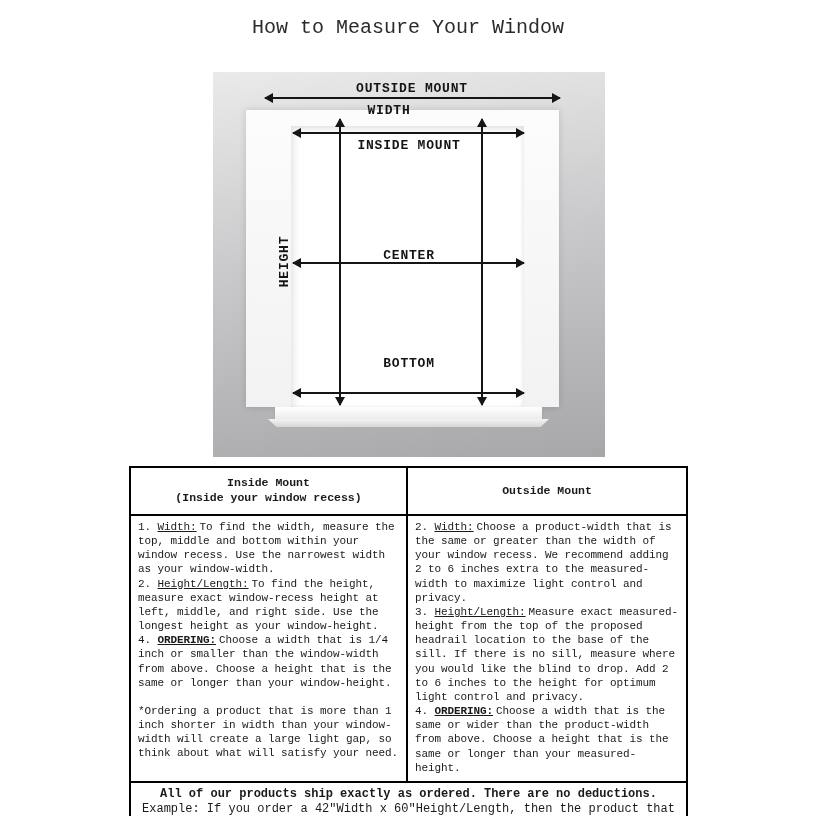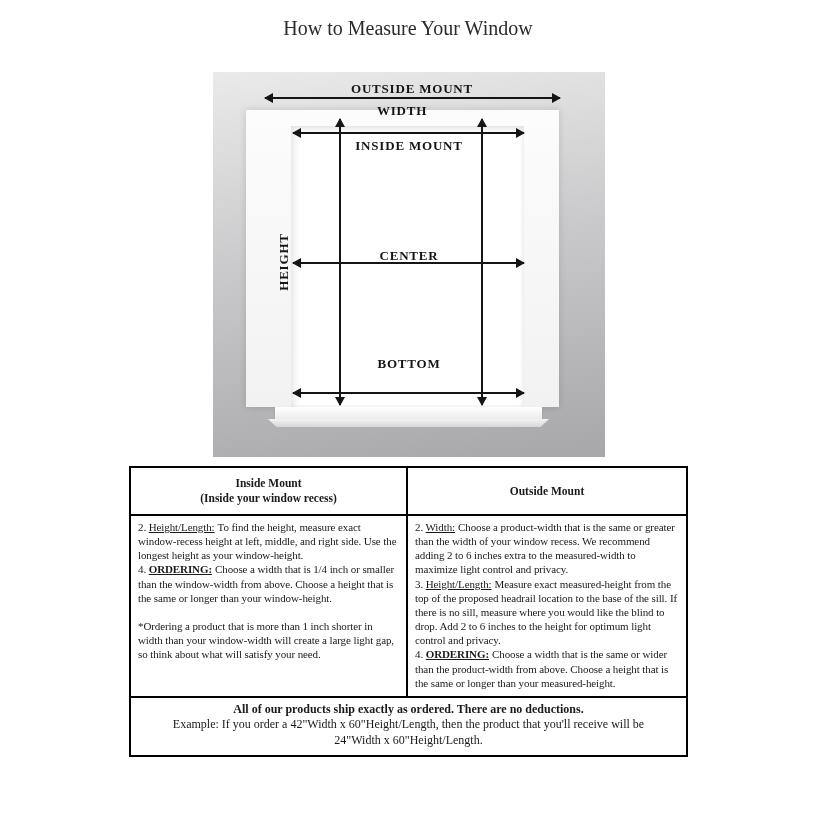--- a/index.html
+++ b/index.html
@@ -1,18 +1,18 @@
 <!DOCTYPE html>
 <html><head>
 <meta charset="utf-8">
 <style>
   html,body { margin:0; padding:0; }
   .page {
     position:relative; width:816px; height:816px; background:#ffffff;
-    font-family:Liberation Serif, serif; color:#1a1a1a; overflow:hidden;
+    font-family:Liberation Mono, monospace; color:#1a1a1a; overflow:hidden;
   }
 
   
   .title {
     position:absolute; top:14px; left:0; right:0;
     text-align:center; font-size:20px; line-height:28px; color:#2b2b2b;
   }
 
   
   .photo {
@@ -103,21 +103,21 @@
 
   <div class="photo">
     <div class="frame"></div>
     <div class="recess"></div>
     <div class="sill"></div>
     <div class="sill-lip"></div>
 
     <div class="dlabel" style="left:199px; top:9px;">OUTSIDE MOUNT</div>
     <div class="ah" style="left:52px; top:25px; width:295px;"></div>
 
-    <div class="dlabel" style="left:189px; top:31px;">WIDTH</div>
+    <div class="dlabel" style="left:176px; top:31px;">WIDTH</div>
 
     <div class="ah" style="left:80px; top:60px; width:231px;"></div>
     <div class="dlabel" style="left:196px; top:66px;">INSIDE MOUNT</div>
 
     <div class="av" style="left:126px; top:47px; height:286px;"></div>
     <div class="av" style="left:268px; top:47px; height:286px;"></div>
 
     <div class="dlabel rot" style="left:71px; top:182px;">HEIGHT</div>
 
     <div class="dlabel" style="left:196px; top:176px;">CENTER</div>
@@ -134,20 +134,21 @@
         <div>Inside Mount</div>
         <div>(Inside your window recess)</div>
       </div>
       <div class="cell r th">
         <div>Outside Mount</div>
       </div>
     </div>
 
     <div class="trow">
       <div class="cell l body-cell">
+        <p class="item"><span class="num">1.</span> <span class="lbl">Width:</span><span>To find the width, measure the top, middle and bottom within your window recess. Use the narrowest width as your window-width.</span></p>
         <p class="item"><span class="num">2.</span> <span class="lbl">Height/Length:</span><span>To find the height, measure exact window-recess height at left, middle, and right side. Use the longest height as your window-height.</span></p>
         <p class="item"><span class="num">4.</span> <span class="lbl bold">ORDERING:</span><span>Choose a width that is 1/4 inch or smaller than the window-width from above. Choose a height that is the same or longer than your window-height.</span></p>
         <p class="item note">*Ordering a product that is more than 1 inch shorter in width than your window-width will create a large light gap, so think about what will satisfy your need.</p>
       </div>
       <div class="cell r body-cell">
         <p class="item"><span class="num">2.</span> <span class="lbl">Width:</span><span>Choose a product-width that is the same or greater than the width of your window recess. We recommend adding 2 to 6 inches extra to the measured-width to maximize light control and privacy.</span></p>
         <p class="item"><span class="num">3.</span> <span class="lbl">Height/Length:</span><span>Measure exact measured-height from the top of the proposed headrail location to the base of the sill. If there is no sill, measure where you would like the blind to drop. Add 2 to 6 inches to the height for optimum light control and privacy.</span></p>
         <p class="item"><span class="num">4.</span> <span class="lbl bold">ORDERING:</span><span>Choose a width that is the same or wider than the product-width from above. Choose a height that is the same or longer than your measured-height.</span></p>
       </div>
     </div>

